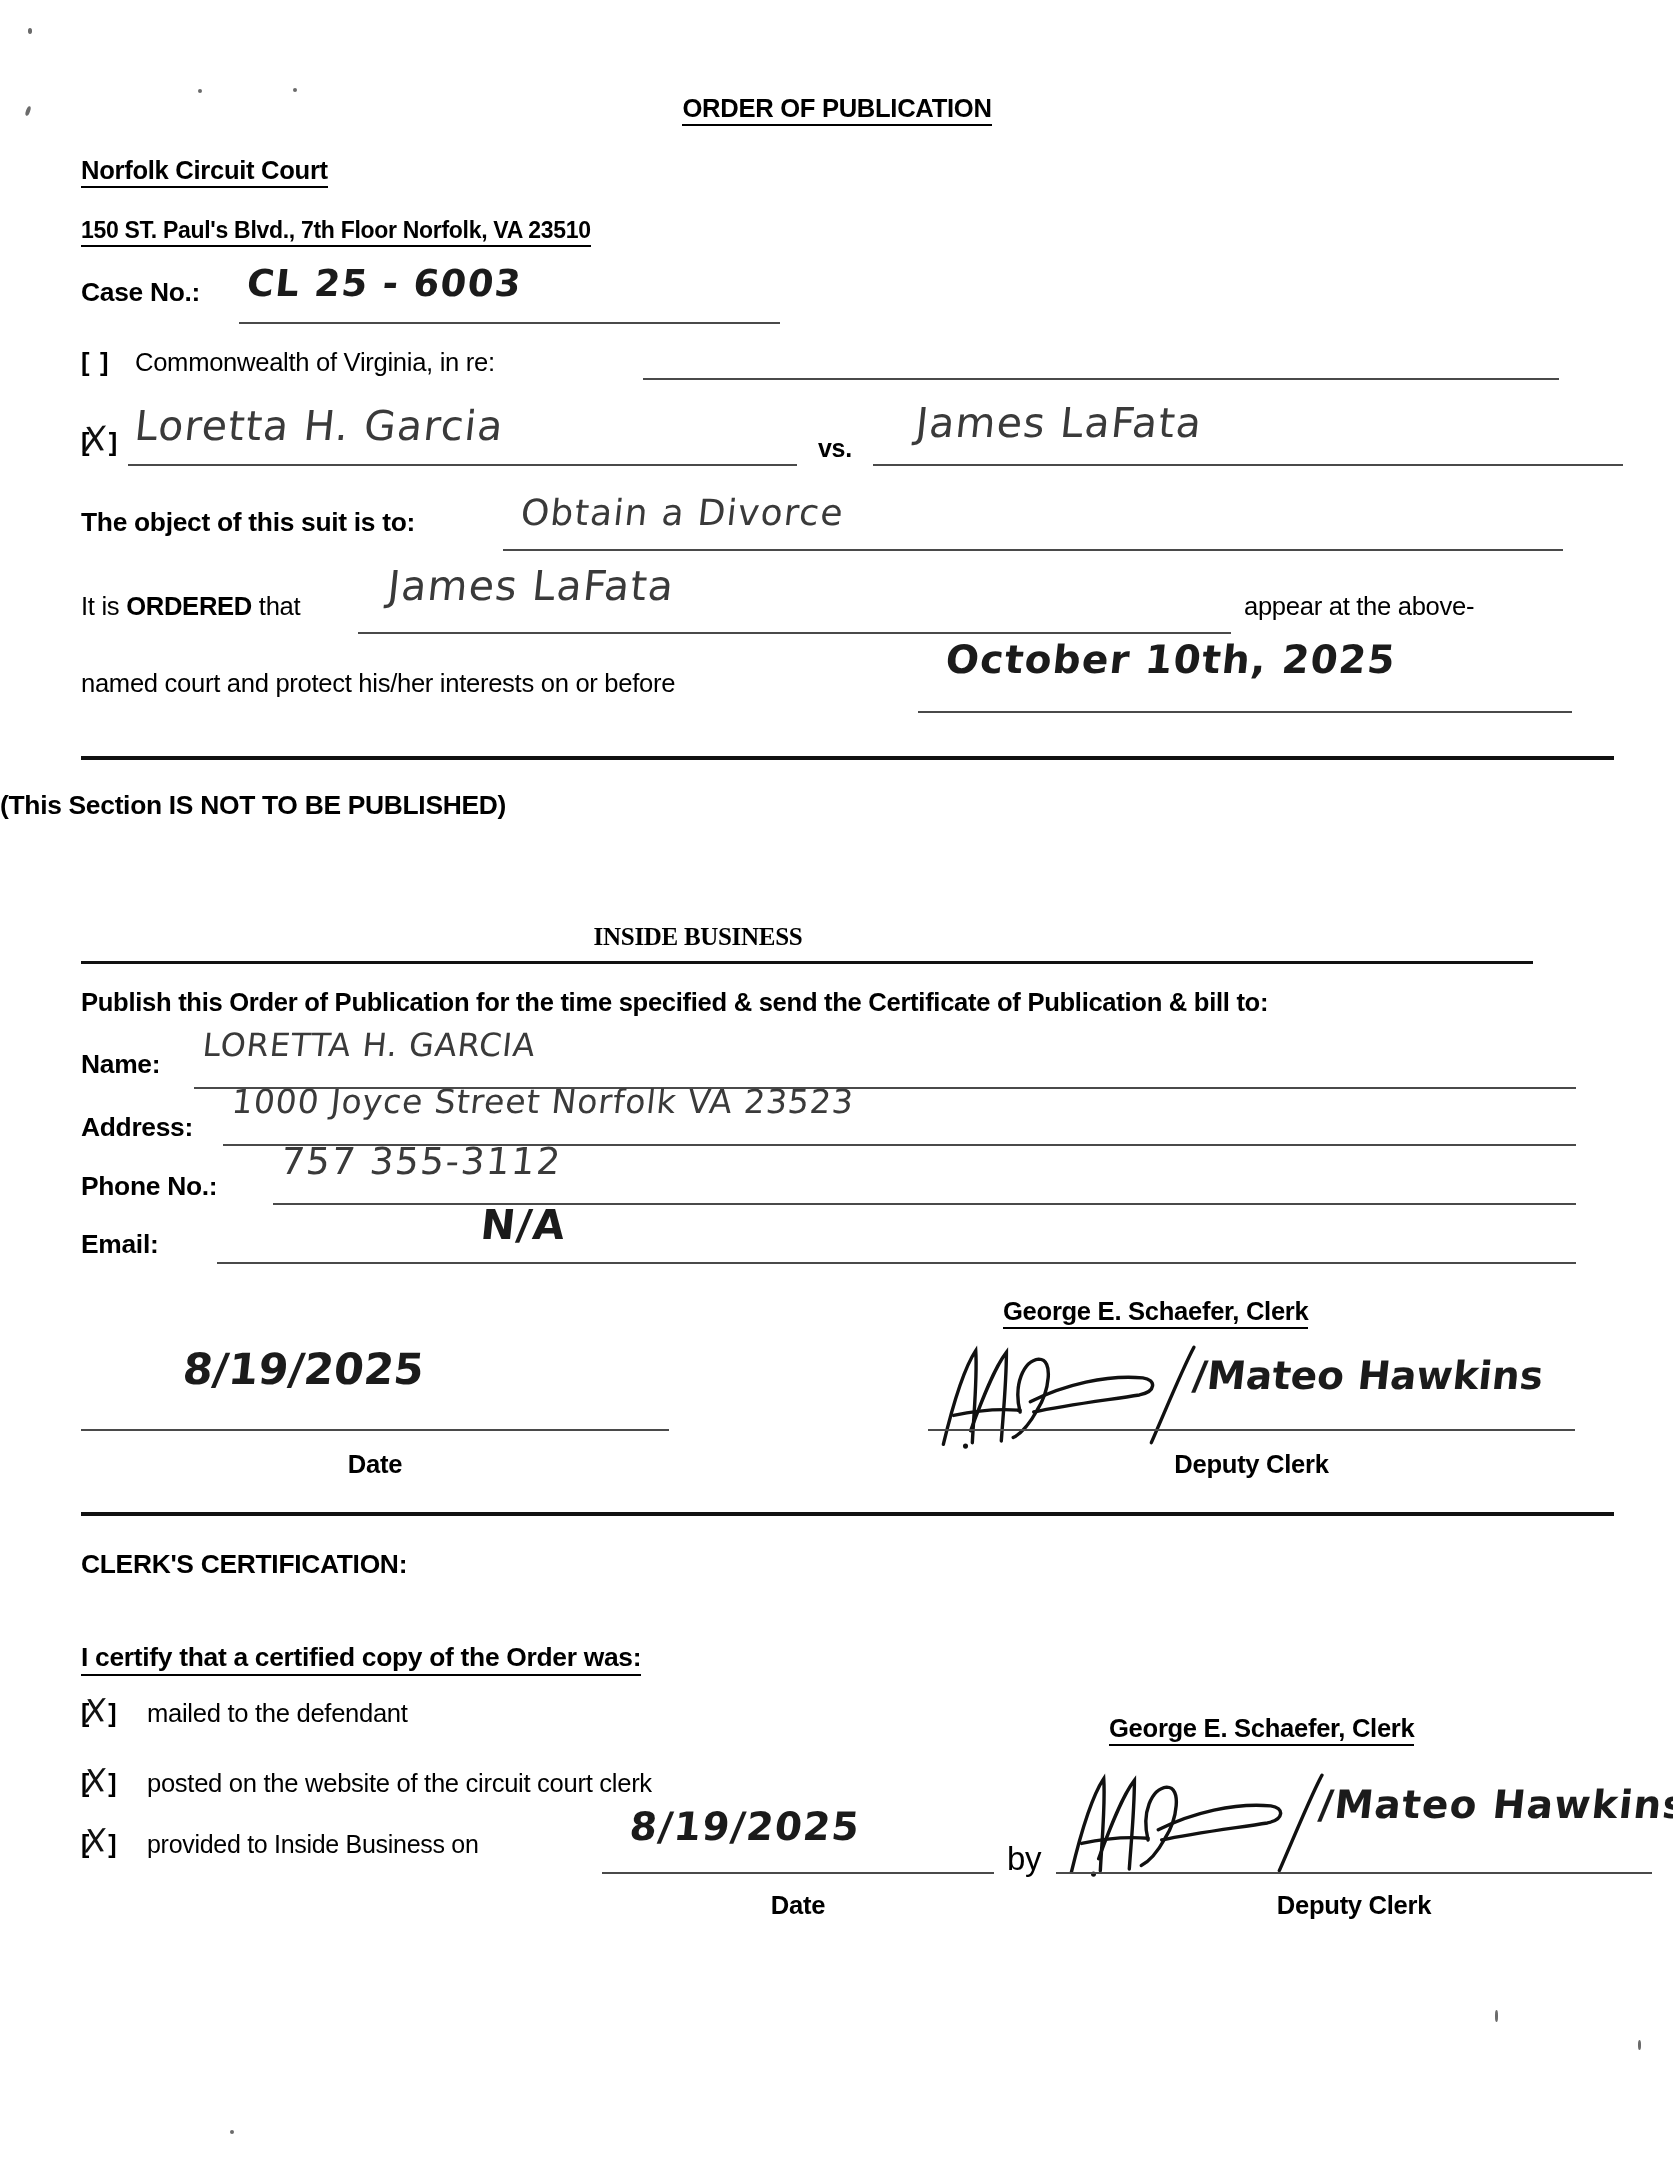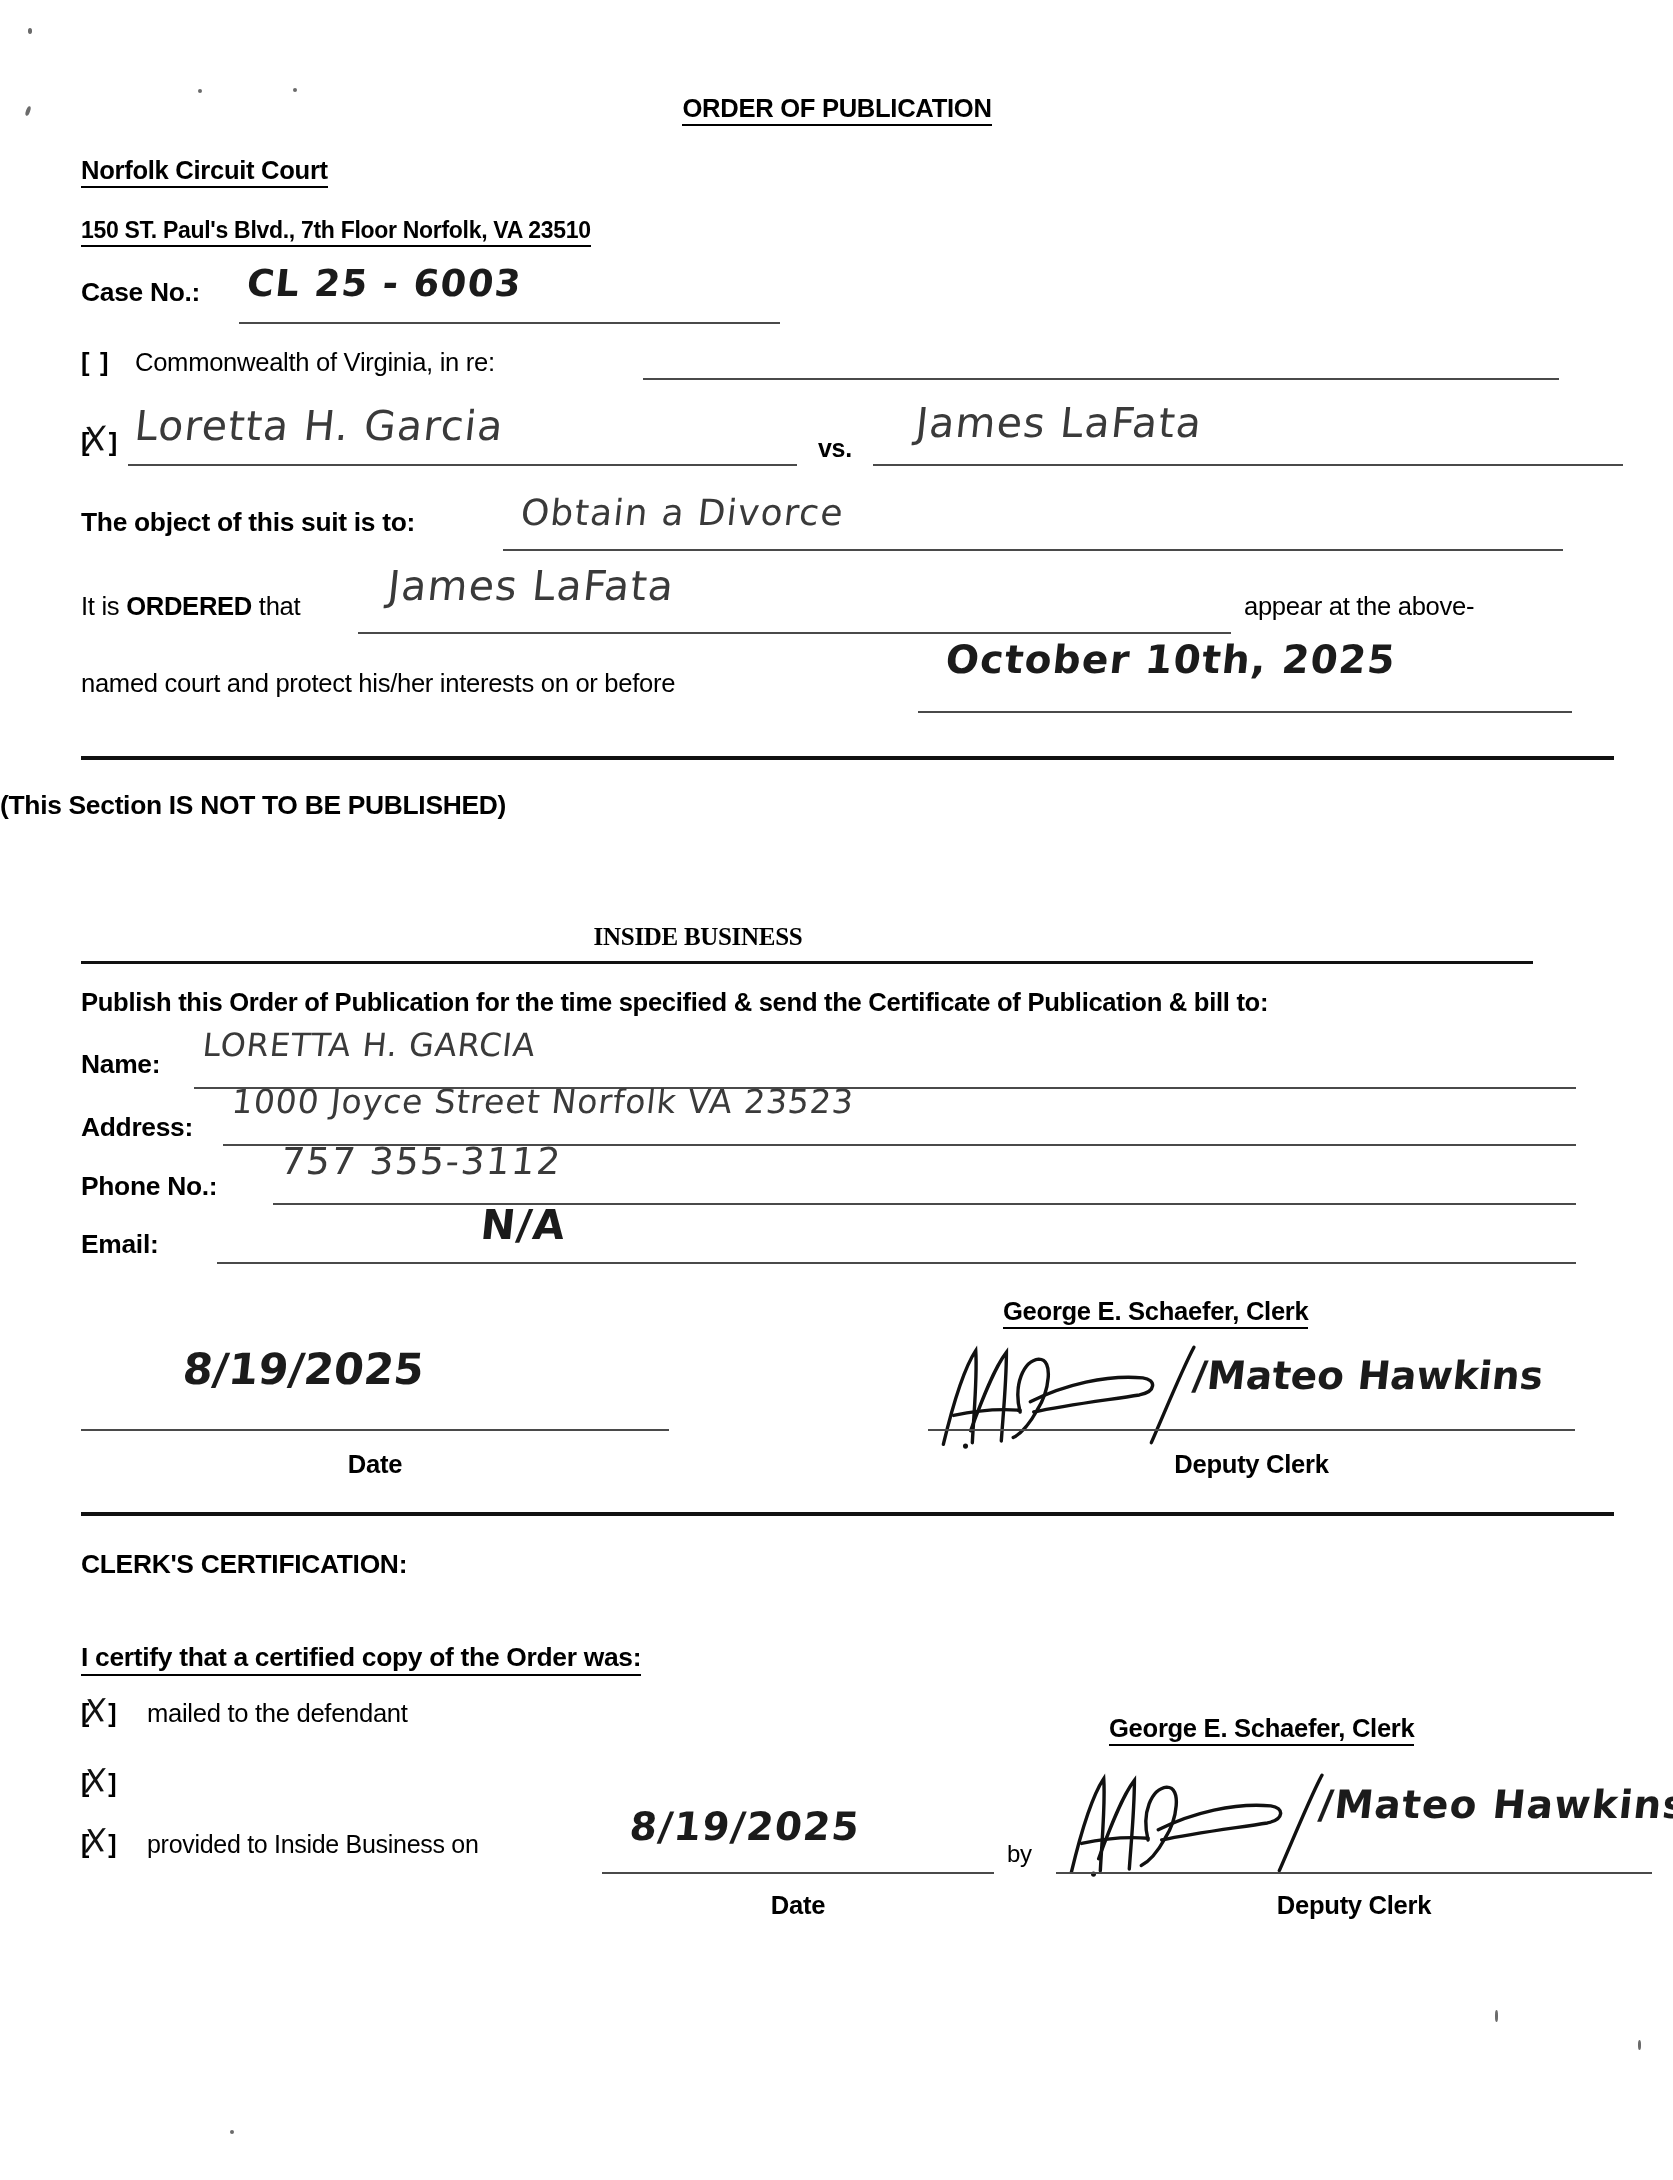--- a/index.html
+++ b/index.html
@@ -201,30 +201,31 @@
   <div class="abs printed" style="left:81px;top:1642px;font-size:26.4px;">
     <span class="underline-txt">I certify that a certified copy of the Order was:</span>
   </div>
 
   <div class="abs printed" style="left:81px;top:1699px;font-size:25px;letter-spacing:1.7px;">[&nbsp;&nbsp;]</div>
   <div class="cmark" style="left:84px;top:1692px;font-size:32px;">X</div>
   <div class="abs printed light" style="left:147px;top:1699px;font-size:25.6px;font-weight:normal;">mailed to the defendant</div>
 
   <div class="abs printed" style="left:81px;top:1769px;font-size:25px;letter-spacing:1.7px;">[&nbsp;&nbsp;]</div>
   <div class="cmark" style="left:84px;top:1762px;font-size:32px;">X</div>
+  <div class="abs printed light" style="left:147px;top:1769px;font-size:25.6px;font-weight:normal;">posted on the website of the circuit court clerk</div>
 
   <div class="abs printed" style="left:81px;top:1830px;font-size:25px;letter-spacing:1.7px;">[&nbsp;&nbsp;]</div>
   <div class="cmark" style="left:84px;top:1822px;font-size:32px;">X</div>
   <div class="abs printed light" style="left:147px;top:1830px;font-size:25px;font-weight:normal;">provided to Inside Business on</div>
 
   <div class="abs hand hand-dark" style="left:630px;top:1804px;font-size:39px;">8/19/2025</div>
   <div class="blank" style="left:602px;top:1872px;width:392px;"></div>
   <div class="abs printed" style="left:602px;top:1891px;width:392px;text-align:center;font-size:25.6px;">Date</div>
 
-  <div class="abs printed light" style="left:1007px;top:1840px;font-size:24px;font-weight:normal;">by</div>
+  <div class="abs printed light" style="left:1007px;top:1840px;font-size:33px;font-weight:normal;">by</div>
 
   <div class="abs printed" style="left:1109px;top:1714px;font-size:25.6px;">
     <span class="underline-txt">George E. Schaefer, Clerk</span>
   </div>
 
   <svg class="sig-svg" width="358" height="111" viewBox="0 0 420 130" style="left:1056px;top:1770px;">
     <g fill="none" stroke="#111" stroke-width="4" stroke-linecap="round">
       <path d="M18 120 C30 70, 44 28, 56 10 C58 40, 54 80, 52 118"></path>
       <path d="M50 104 C64 66, 78 30, 92 12 C92 48, 88 86, 86 116"></path>
       <path d="M30 86 C58 80, 84 78, 108 80"></path>

